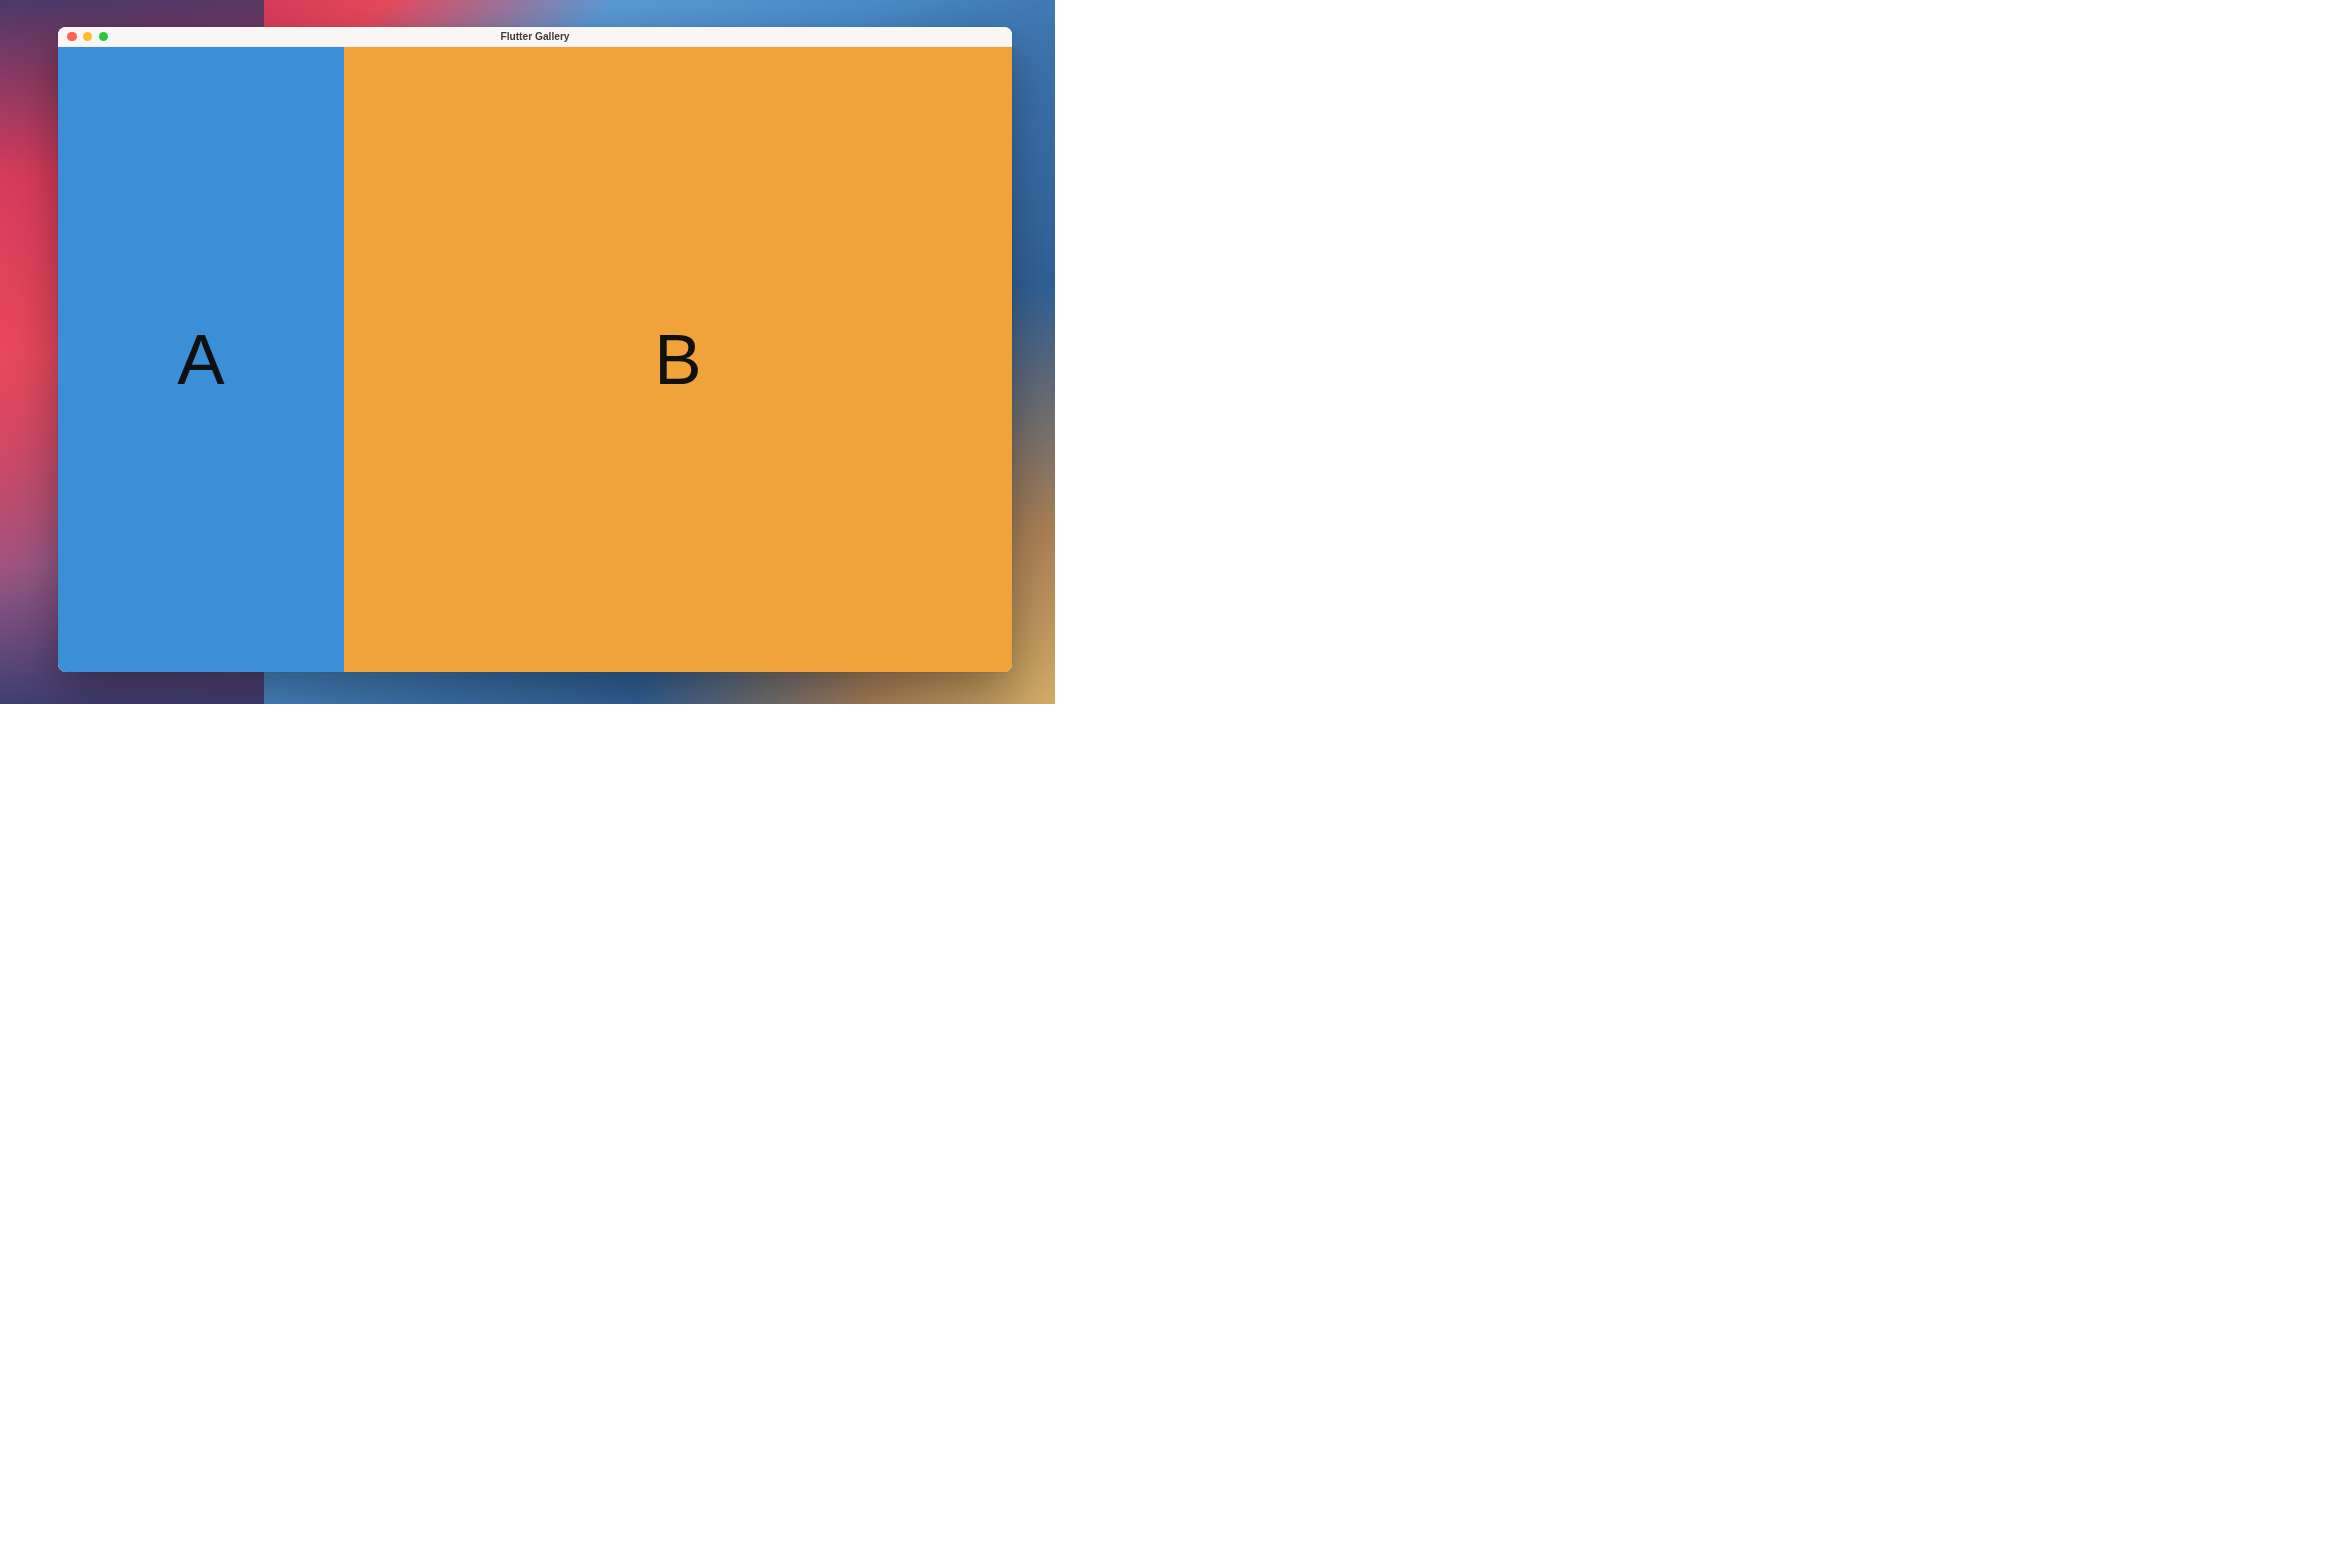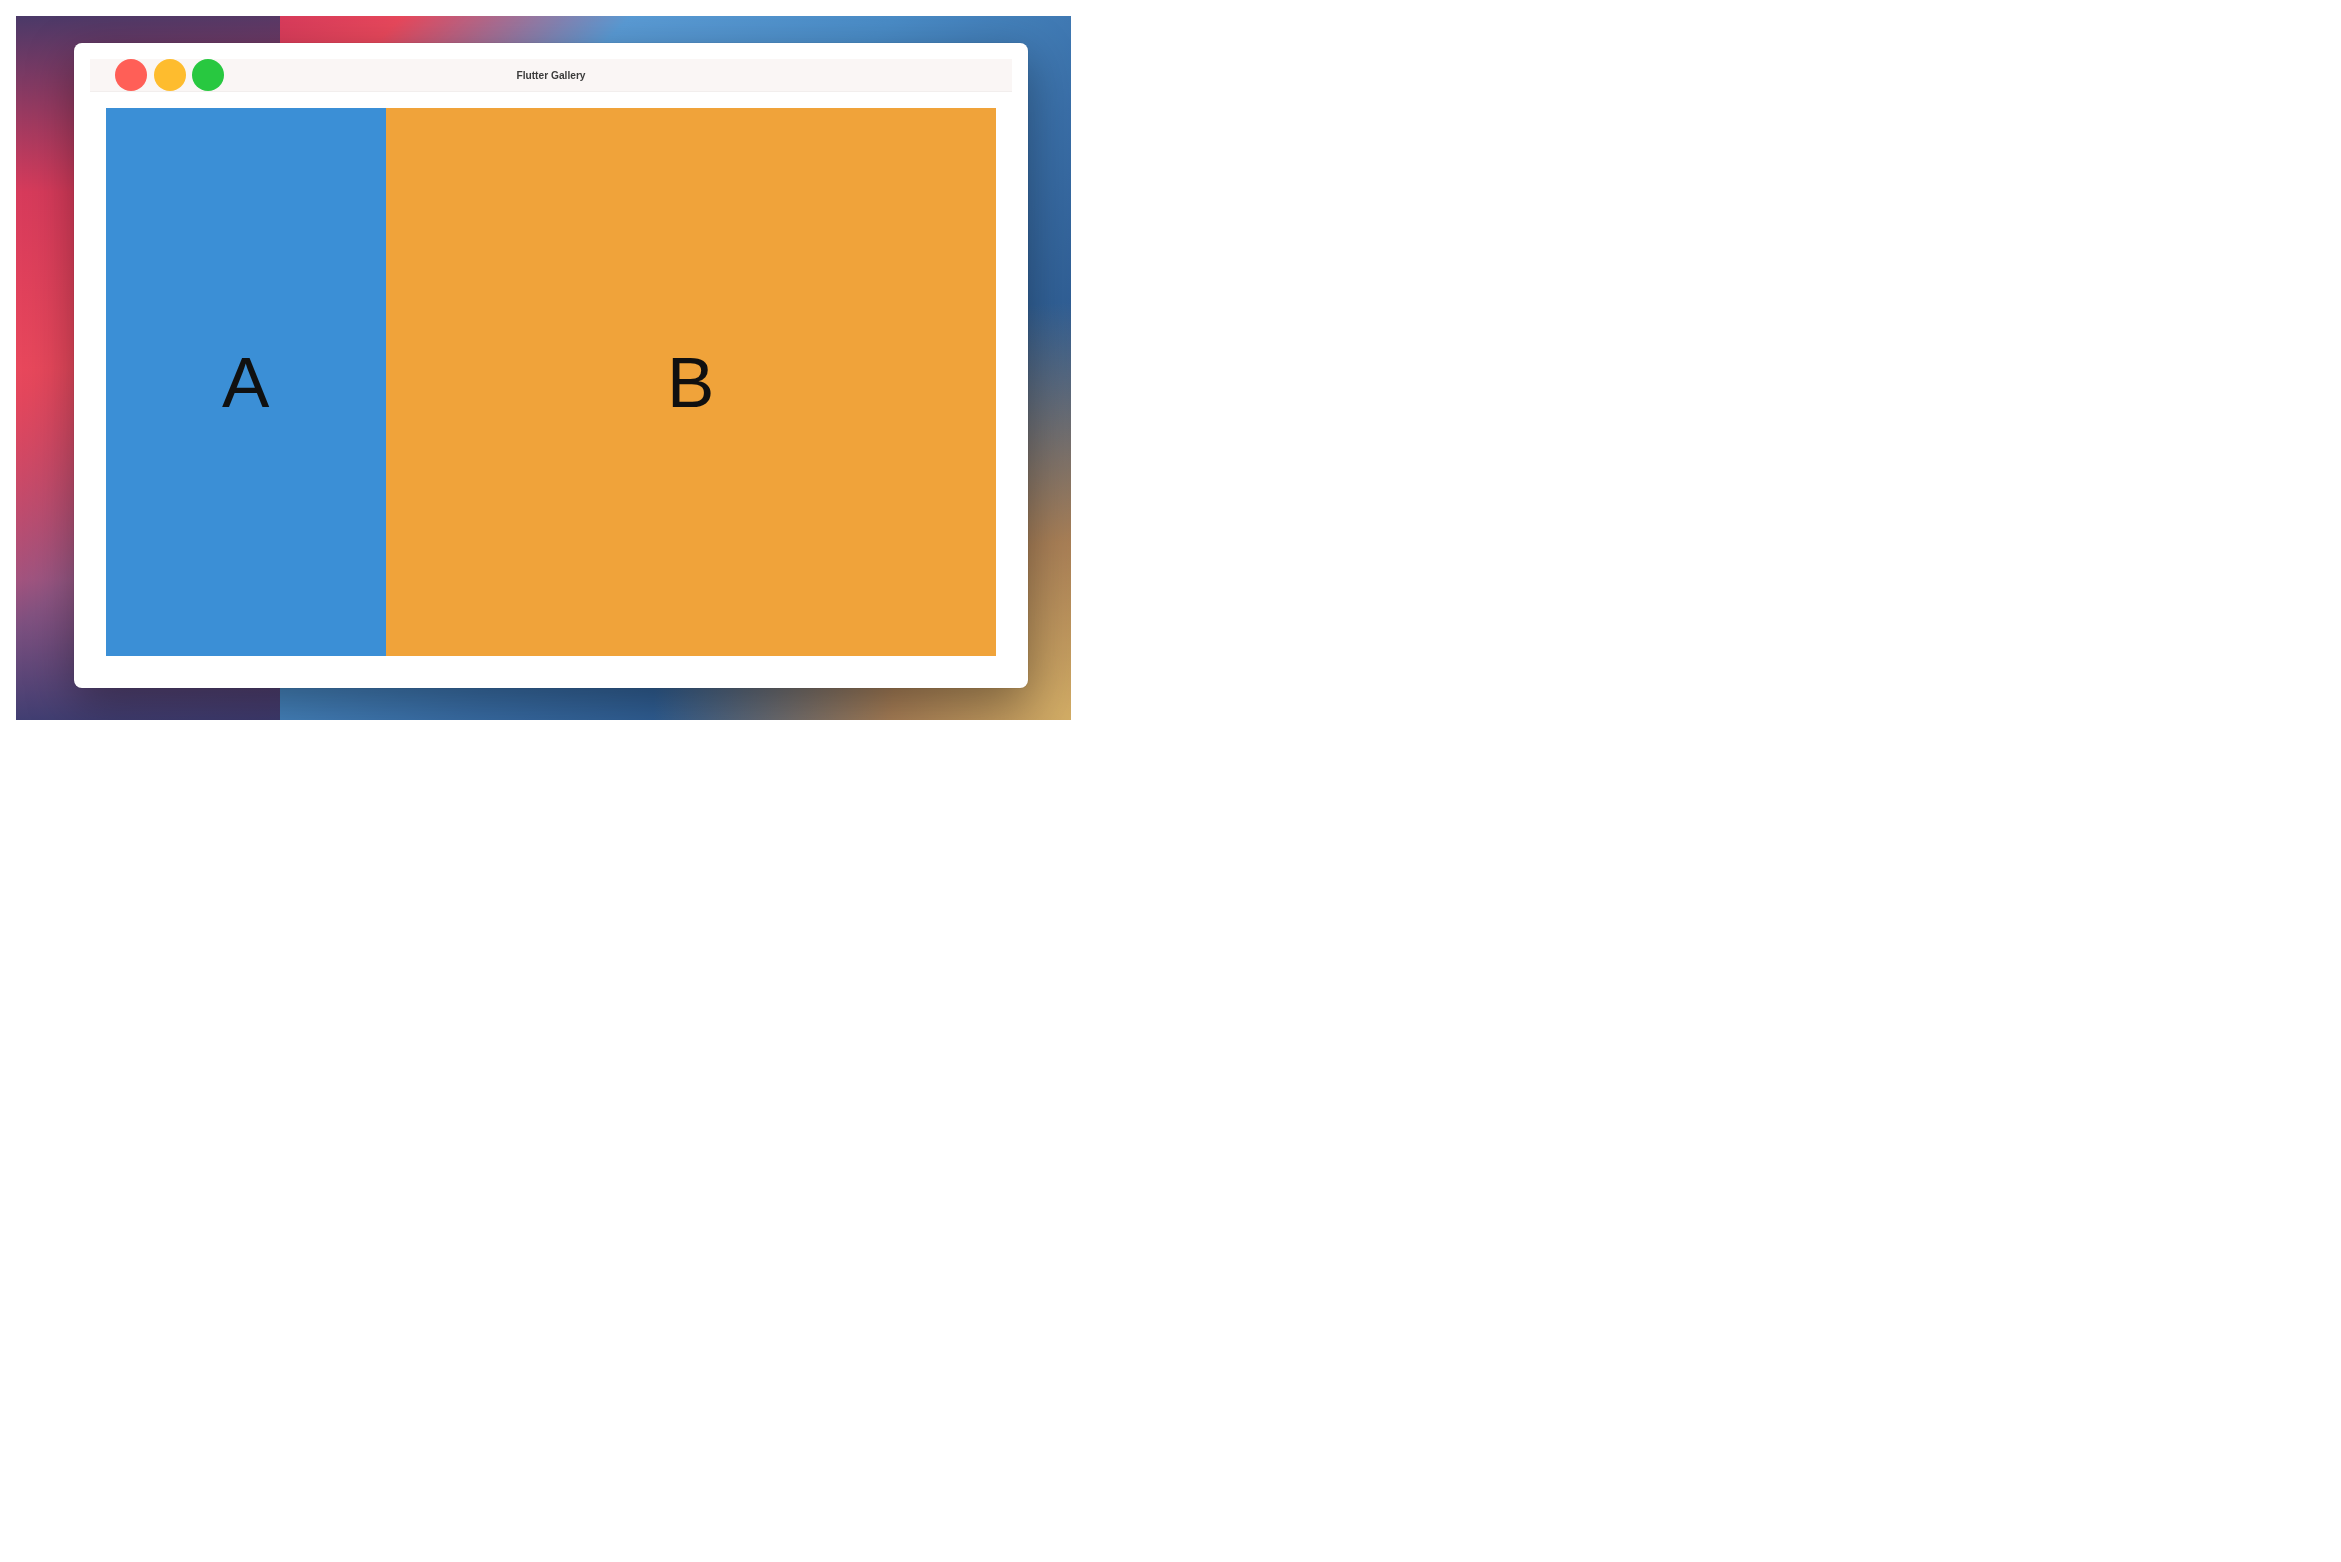--- a/index.html
+++ b/index.html
@@ -1,17 +1,17 @@
 <!DOCTYPE html>
 <html style="font-size:12.6px"><head>
   <meta charset="utf-8">
   <style>
     * {
       margin: 0;
-      padding: 16px;
+      padding: 0;
       box-sizing: border-box;
     }
 
     body {
       width: 1055px;
       height: 704px;
       font-family: -apple-system, BlinkMacSystemFont, "Segoe UI", Helvetica, Arial, sans-serif;
       overflow: hidden;
       position: relative;
     }

